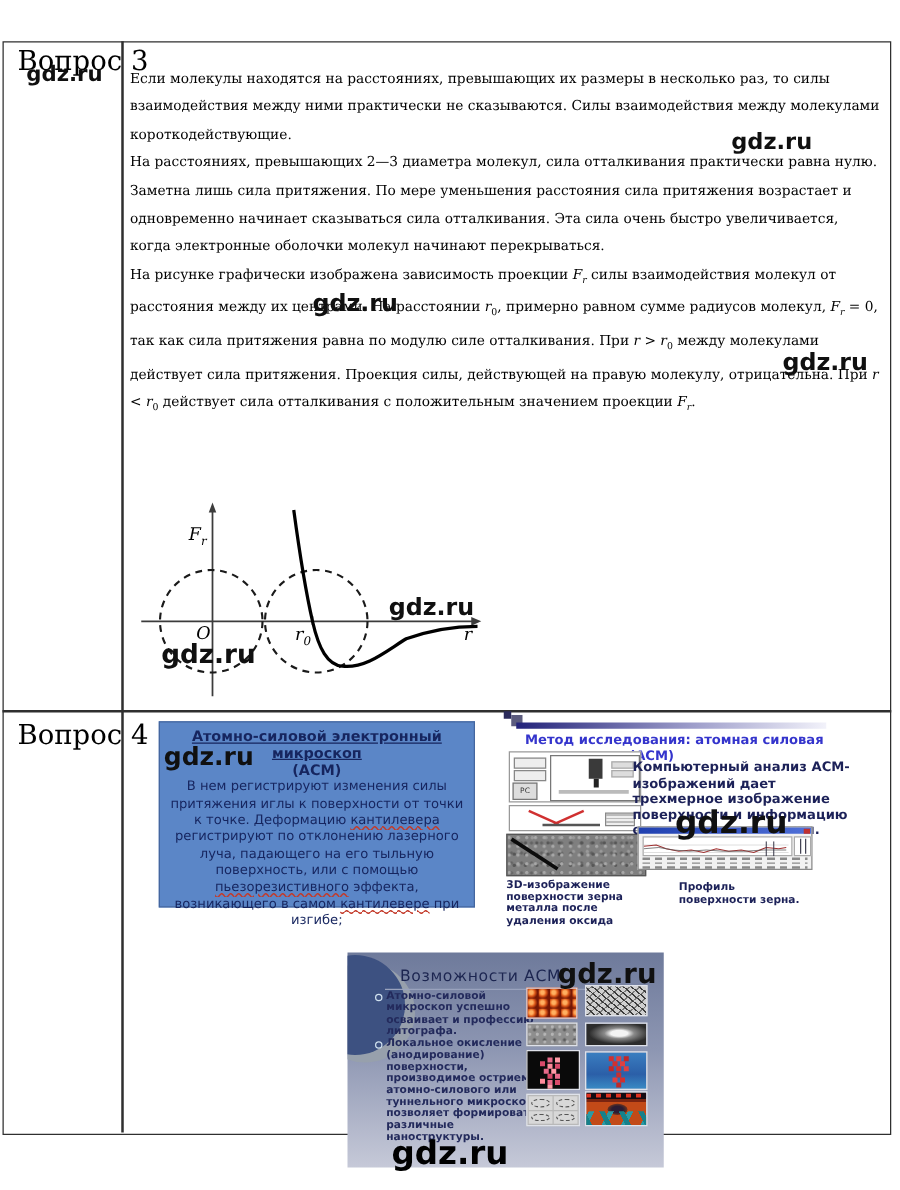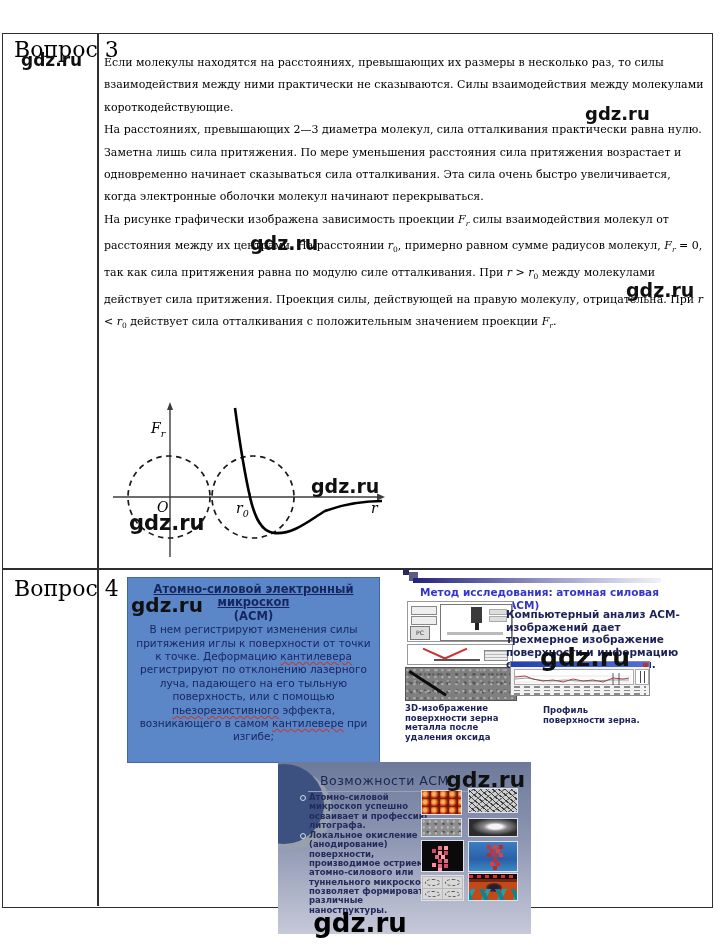--- a/index.html
+++ b/index.html
@@ -18,21 +18,21 @@
   .qlabel{font-size:22px;}
   
   .answer{left:104px;top:52px;width:602px;font-size:11px;line-height:22.4px;}
   .answer p{margin:0;}
   .mv{font-style:italic;}
   sub{font-size:0.68em;}
   
   .graph{left:105px;top:400px;width:380px;height:168px;}
   .glabel{position:absolute;font-style:italic;font-size:14px;font-family:"DejaVu Serif",serif;}
   
-  .bluebox{left:127px;top:577px;width:253px;height:186px;background:#5b86c7;border:1px solid #44669f;
+  .bluebox{left:127px;top:577px;width:253px;height:149px;background:#5b86c7;border:1px solid #44669f;
            box-sizing:border-box;padding:5px 6px 0 6px;text-align:center;color:#16255f;
            font-family:"DejaVu Sans",sans-serif;font-size:10.5px;line-height:13.4px;}
   .bluebox .bbtitle{font-weight:bold;font-size:11.5px;}
   .bb-underline{text-decoration:underline;}
   .sp-err{text-decoration-line:underline;text-decoration-style:wavy;text-decoration-color:#c33a2a;text-align:right;}
   
   .s1-sq1{left:403px;top:569px;width:6px;height:6px;background:#2a2a5a;}
   .s1-sq2{left:409px;top:572px;width:9px;height:9px;background:#5c5c7e;}
   .s1-bar{left:413px;top:578px;width:248px;height:5px;background:linear-gradient(90deg,#23237a,#9a9ac8 55%,#f2f2fa);}
   .s1-title{left:420px;top:586px;width:250px;font-family:"DejaVu Sans",sans-serif;font-weight:bold;

